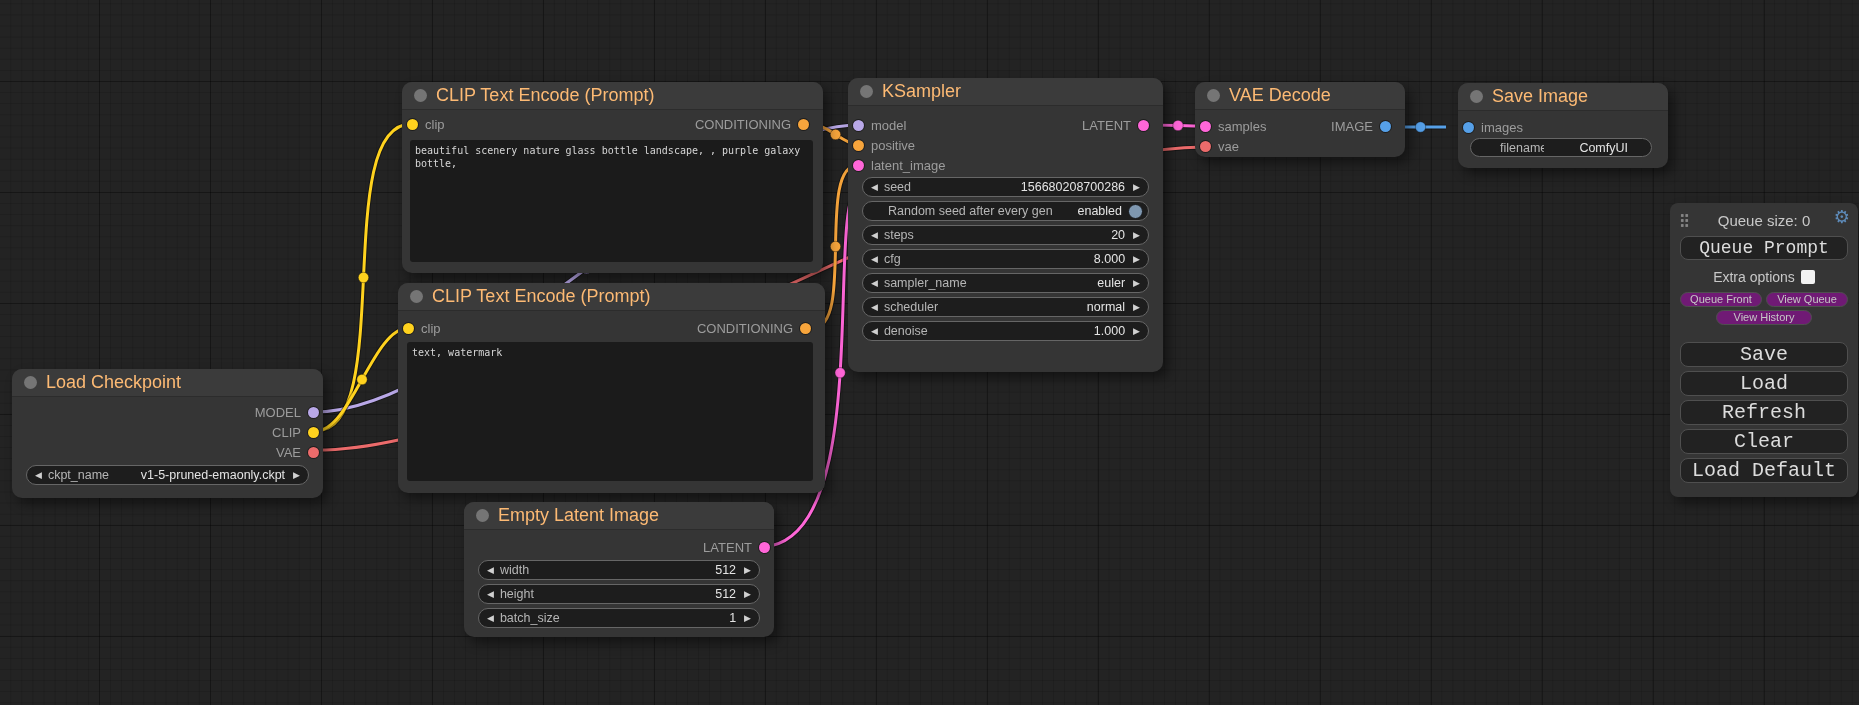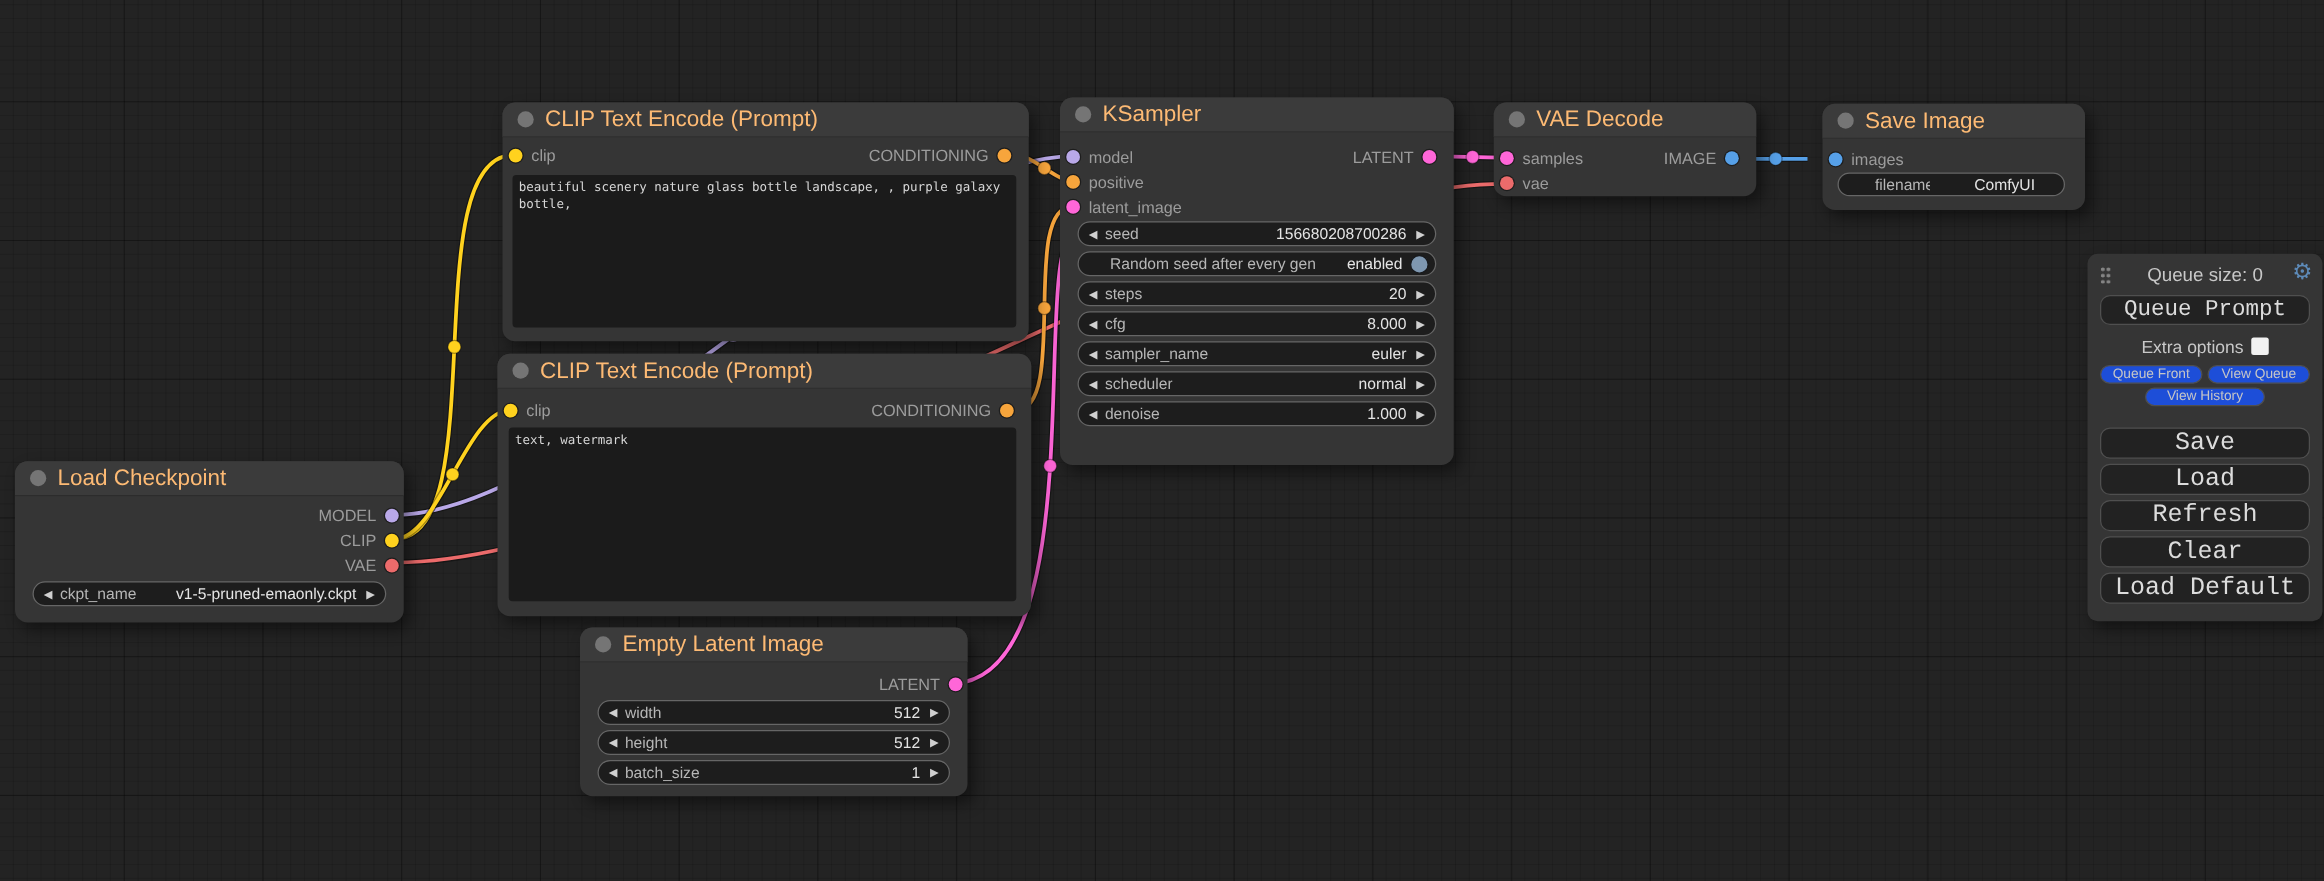--- a/index.html
+++ b/index.html
@@ -55,21 +55,21 @@
   .gear{position:absolute;right:-2px;top:-3px;font-size:18px;color:#5d8ab8;line-height:1;}
   .qbtn{display:block;width:100%;background:#222;border:1px solid #4f4f4f;border-radius:8px;
     color:#dcdcdc;text-align:center;box-sizing:border-box;font-family:Liberation Mono, monospace;}
   .qbig{height:25px;font-size:20px;line-height:23px;margin-top:4px;}
   #queue-prompt{height:24px;font-size:18px;line-height:22px;margin-top:7px;}
   #save-btn{margin-top:17px;}
   .extra{margin-top:9px;height:16px;display:flex;align-items:center;justify-content:center;gap:6px;}
   .extra-label{font-size:14px;color:#c8c8c8;}
   .checkbox{width:14px;height:14px;background:#f2f2f2;border-radius:2px;}
   .pillrow{display:flex;gap:4px;margin-top:7px;}
-  .pill{flex:1;height:15px;background:#1d4ed8;border:1px solid #4f4f4f;border-radius:8px;
+  .pill{flex:1;height:15px;background:#701a75;border:1px solid #4f4f4f;border-radius:8px;
     color:#c6c6c6;font-size:11px;line-height:13px;text-align:center;box-sizing:border-box;white-space:nowrap;}
   .pill.center{flex:none;width:96px;margin:3px auto 0;display:block;}
 </style>
 </head>
 <body>
 
 <div id="canvas">
 
   <svg id="wires" width="1859" height="705">
       <path d="M 315 412 C 468.54518878818703 412 704.454811211813 125 858 125" stroke="rgba(0,0,0,0.35)" stroke-width="5" fill="none"></path>

